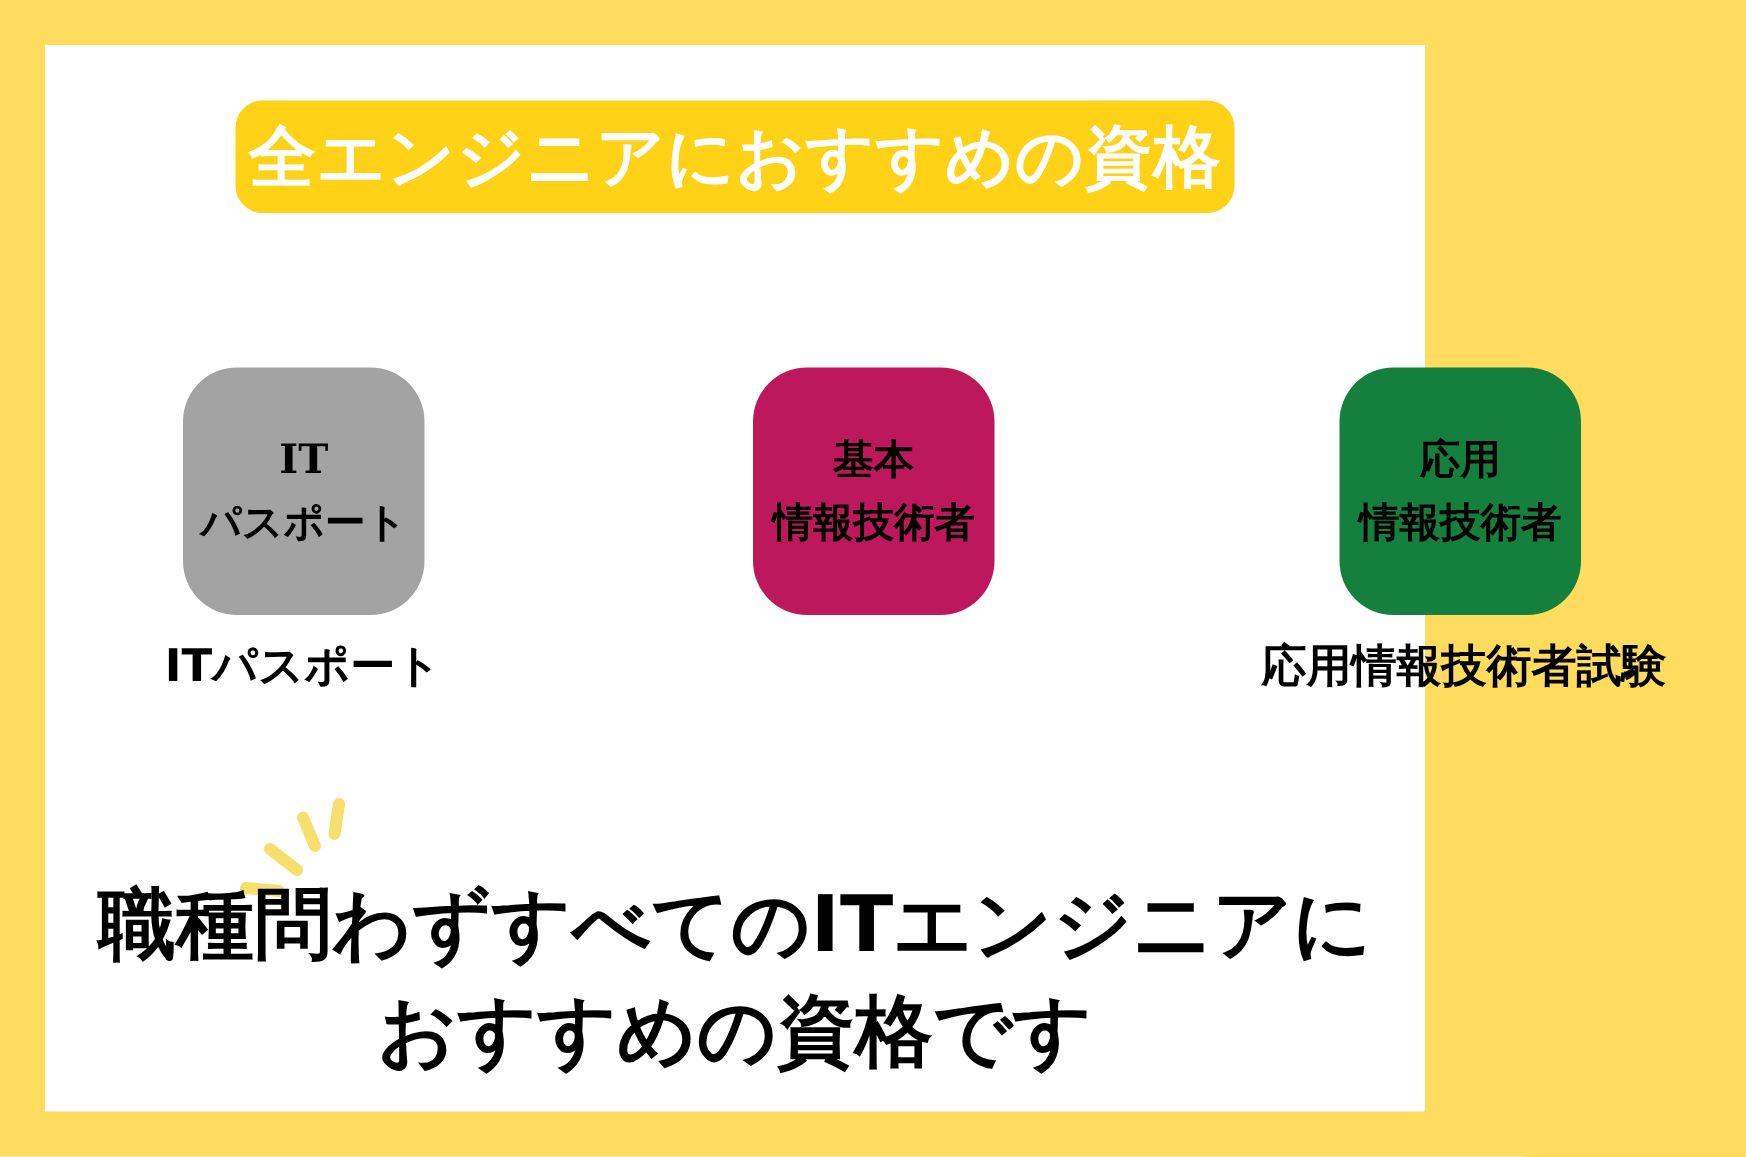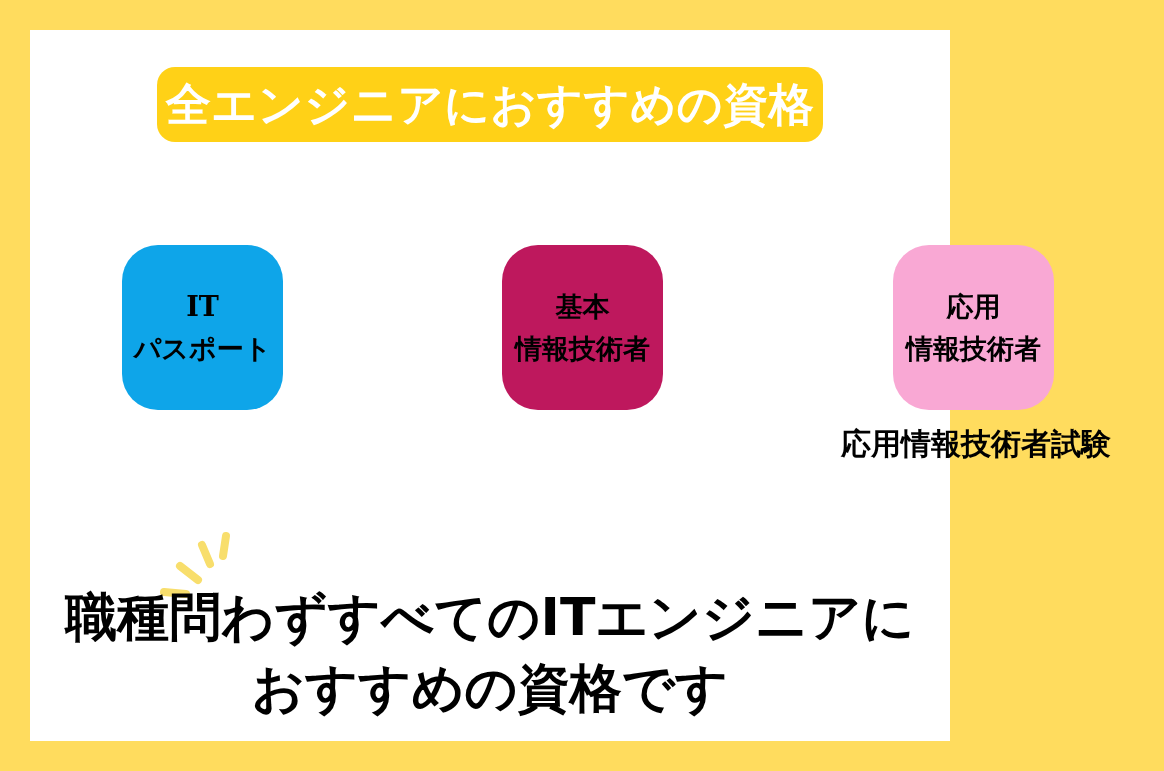--- a/index.html
+++ b/index.html
@@ -110,41 +110,42 @@
 </head>
 <body>
 
 <div class="frame" style="background-color: rgb(255, 220, 94);">
   <div class="card" style="background-color: rgb(255, 255, 255);">
 
     <div class="banner" style="background-color: rgb(255, 209, 23);">
       <span class="banner-text" style="color: rgb(255, 255, 255);">全エンジニアにおすすめの資格</span>
     </div>
 
-    <div class="badge badge-1" style="background-color: #0ea5e9;">
+    <div class="badge badge-1" style="background-color: #a3a3a3;">
       <div class="badge-text">
         <span>IT</span><br>
         <span>パスポート</span>
       </div>
     </div>
 
     <div class="badge badge-2" style="background-color: #be185d;">
       <div class="badge-text">
         <span>基本</span><br>
         <span>情報技術者</span>
       </div>
     </div>
 
-    <div class="badge badge-3" style="background-color: #f9a8d4;">
+    <div class="badge badge-3" style="background-color: #15803d;">
       <div class="badge-text">
         <span>応用</span><br>
         <span>情報技術者</span>
       </div>
     </div>
 
+    <div class="cert-label cert-label-1">ITパスポート</div>
     <div class="cert-label cert-label-3">応用情報技術者試験</div>
 
     <svg class="sparkle" viewBox="0 0 84 82" aria-hidden="true" style="stroke: rgb(248, 222, 108);">
       <line x1="70" y1="8" x2="67" y2="28"></line>
       <line x1="46" y1="17" x2="54" y2="36"></line>
       <line x1="24" y1="38" x2="42" y2="52"></line>
       <line x1="8" y1="64" x2="30" y2="66"></line>
     </svg>
 
     <div class="footer-message" style="color: rgb(0, 0, 0);">

